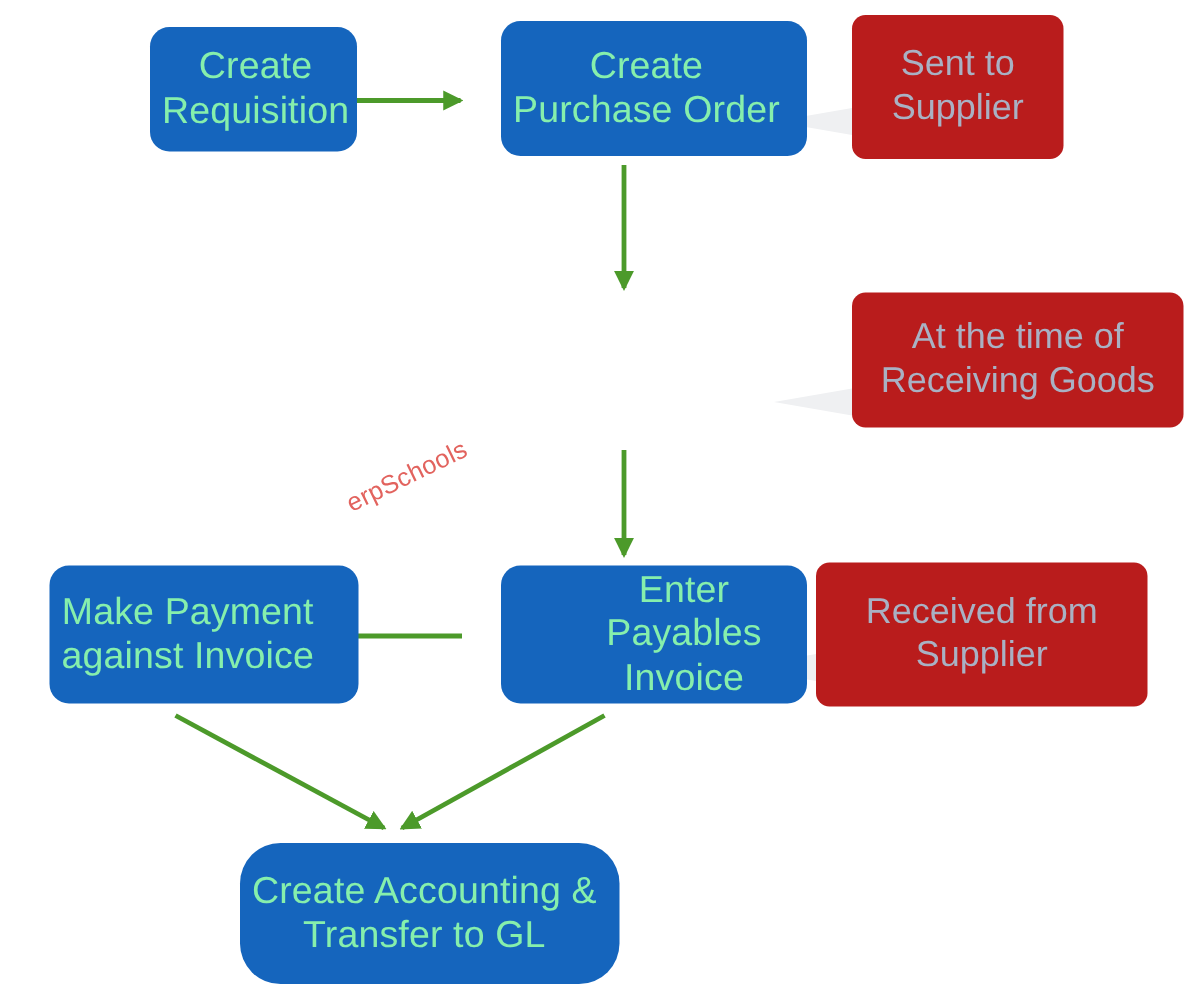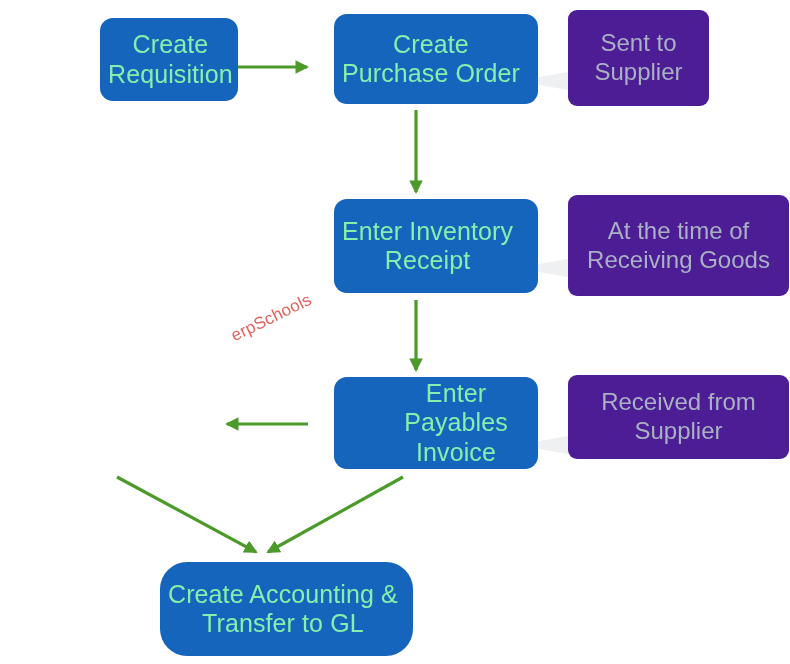--- a/index.html
+++ b/index.html
@@ -42,21 +42,21 @@
   #node-requisition { left: 80px;  top: 18px;  width: 138px; height: 83px;  font-size: 25px; }
   #node-po          { left: 314px; top: 14px;  width: 204px; height: 90px;  font-size: 25px; }
   #node-receipt     { left: 314px; top: 199px; width: 204px; height: 94px;  font-size: 25px; }
   #node-payment     { left: 13px;  top: 377px; width: 206px; height: 92px;  font-size: 25px; }
   #node-payables    { left: 314px; top: 377px; width: 204px; height: 92px;  font-size: 25px; padding-left: 48px; }
   #node-gl          { left: 140px; top: 562px; width: 253px; height: 94px;  font-size: 25px; border-radius: 27px; }
 
   
   .callout {
     position: absolute;
-    background: #4c1d95;
+    background: #b91c1c;
     color: #a9b1c3;
     border-radius: 9px;
     display: flex;
     align-items: center;
     justify-content: center;
     text-align: center;
     line-height: 1.2;
     box-sizing: border-box;
     padding: 4px 10px;
     font-size: 24px;
@@ -68,23 +68,23 @@
     position: absolute;
     left: -52px;
     width: 0;
     height: 0;
     border-style: solid;
     border-width: 9px 52px 9px 0;
     border-color: transparent #eff0f2 transparent transparent;
   }
   #callout-sent    { left: 568px; top: 10px;  width: 141px; height: 96px; }
   #callout-sent::before    { top: 62px; }
-  #callout-receiving { left: 568px; top: 195px; width: 221px; height: 101px; }
+  #callout-receiving { left: 568px; top: 195px; width: 221px; height: 90px; }
   #callout-receiving::before { top: 64px; }
-  #callout-received  { left: 568px; top: 375px; width: 221px; height: 84px; }
+  #callout-received  { left: 544px; top: 375px; width: 221px; height: 96px; }
   #callout-received::before  { top: 61px; }
 
   
   #connectors {
     position: absolute;
     left: 0; top: 0;
     width: 790px;
     height: 664px;
     z-index: 3;
     pointer-events: none;
@@ -144,30 +144,30 @@
   <div class="node" id="node-requisition">
     <span class="label">Create
 Requisition</span>
   </div>
 
   <div class="node" id="node-po">
     <span class="label">Create
 Purchase Order</span>
   </div>
 
-  <div class="node" id="node-receipt">
-    <span class="label">Enter Inventory
-Receipt</span>
-  </div>
 
   <div class="node" id="node-payables">
     <span class="label">Enter Payables
 Invoice</span>
   </div>
 
+  <div class="node" id="node-payment">
+    <span class="label">Make Payment
+against Invoice</span>
+  </div>
 
   <div class="node" id="node-gl">
     <span class="label">Create Accounting &amp;
 Transfer to GL</span>
   </div>
 
   <div id="watermark">erpSchools</div>
 
 </div>
 

